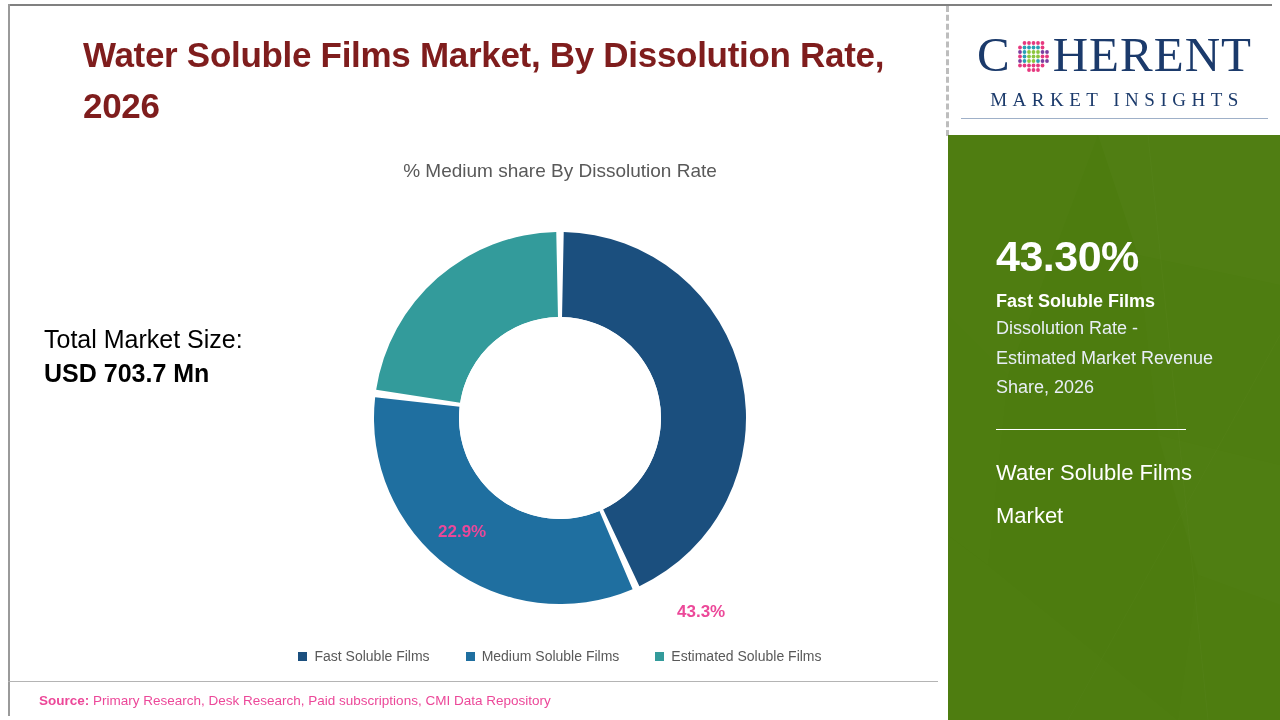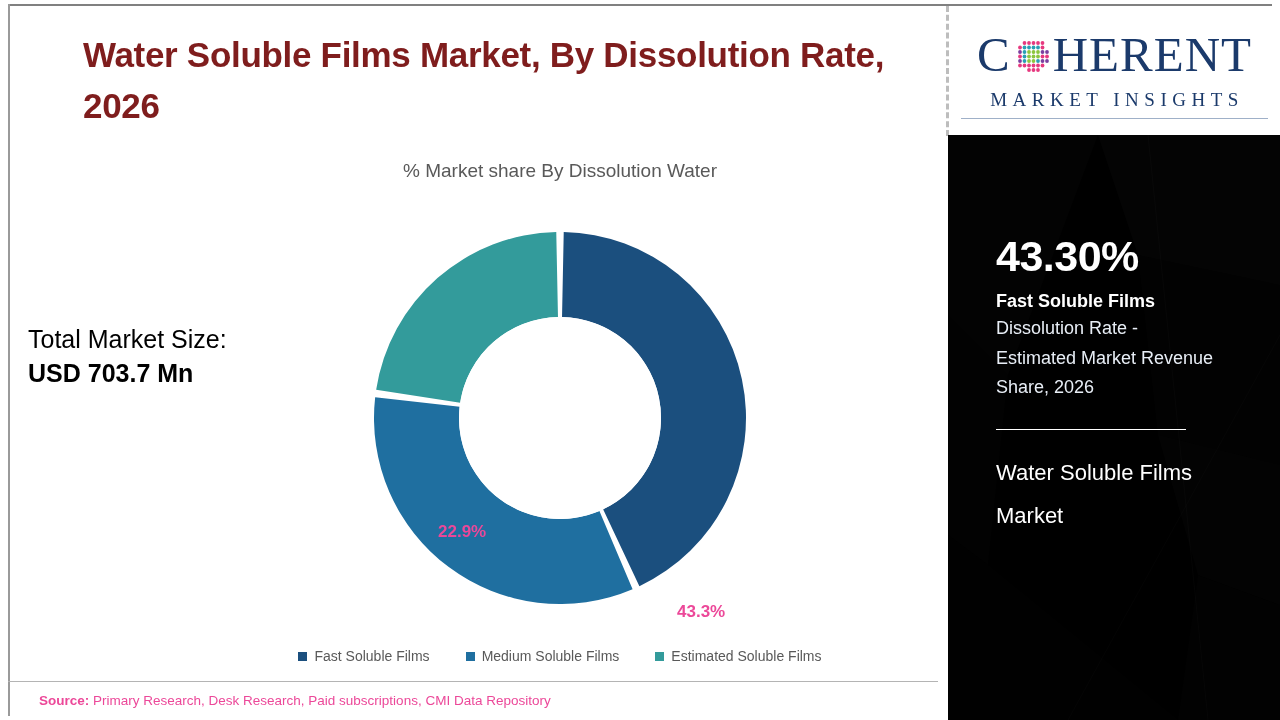--- a/index.html
+++ b/index.html
@@ -52,21 +52,21 @@
   .chart-subtitle {
     position: absolute;
     left: 180px; top: 160px;
     width: 760px;
     text-align: center;
     font-size: 19px;
     color: #595959;
   }
   .total-block {
     position: absolute;
-    left: 28px; top: 322px;
+    left: 44px; top: 322px;
     color: #000000;
   }
   .total-label { font-size: 25px; line-height: 1.36; }
   .total-value { font-size: 25px; font-weight: bold; line-height: 1.36; }
 
   
   .donut-wrap {
     position: absolute;
     left: 370px; top: 228px;
     width: 380px; height: 380px;
@@ -142,21 +142,21 @@
     position: absolute;
     left: 12px; bottom: 16px;
     width: 307px; height: 1px;
     background: #9fb0c8;
   }
 
   .rail {
     position: absolute;
     left: 948px; top: 135px;
     width: 332px; height: 585px;
-    background: #000000;
+    background: #4d7c0f;
     overflow: hidden;
   }
   .rail-tex { position: absolute; inset: 0; opacity: 0.5; }
   .rail-inner {
     position: relative;
     padding: 99px 0 0 48px;
     width: 332px;
   }
   .rail-pct {
     font-size: 43px;
@@ -196,21 +196,21 @@
 <body>
 
 <div id="page">
 
   <div class="frame-top"></div>
   <div class="frame-left"></div>
   <div class="divider-dashed"></div>
 
   <div class="title">Water Soluble Films Market, By Dissolution Rate, 2026</div>
 
-  <div class="chart-subtitle">% Market share By Dissolution Water</div>
+  <div class="chart-subtitle">% Medium share By Dissolution Rate</div>
 
   <div class="total-block">
     <div class="total-label">Total Market Size:</div>
     <div class="total-value">USD 703.7 Mn</div>
   </div>
 
   <div class="donut-wrap">
     <svg width="380" height="380" viewBox="0 0 380 380">
       <g id="donut-slices">
           <path d="M193.7330086137476 4.03746440024625 A186 186 0 0 1 269.40050366593704 358.20095129812887 L233.11532725946043 281.3349251672635 A101 101 0 0 0 192.0270638171425 89.02034357217673 Z" fill="#1b4f7e"></path>

